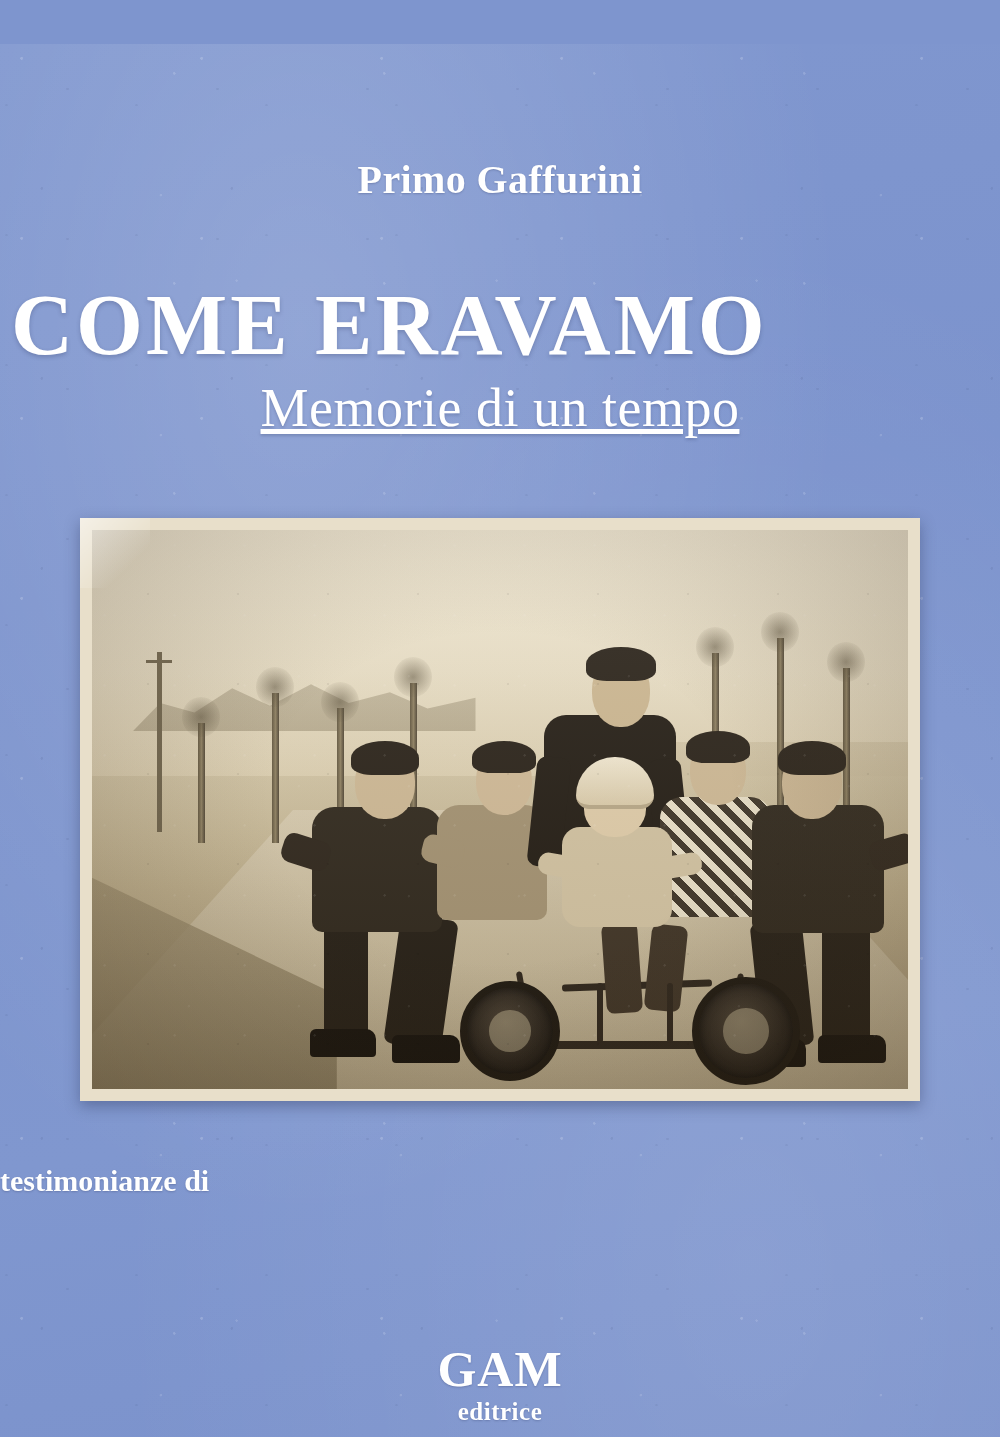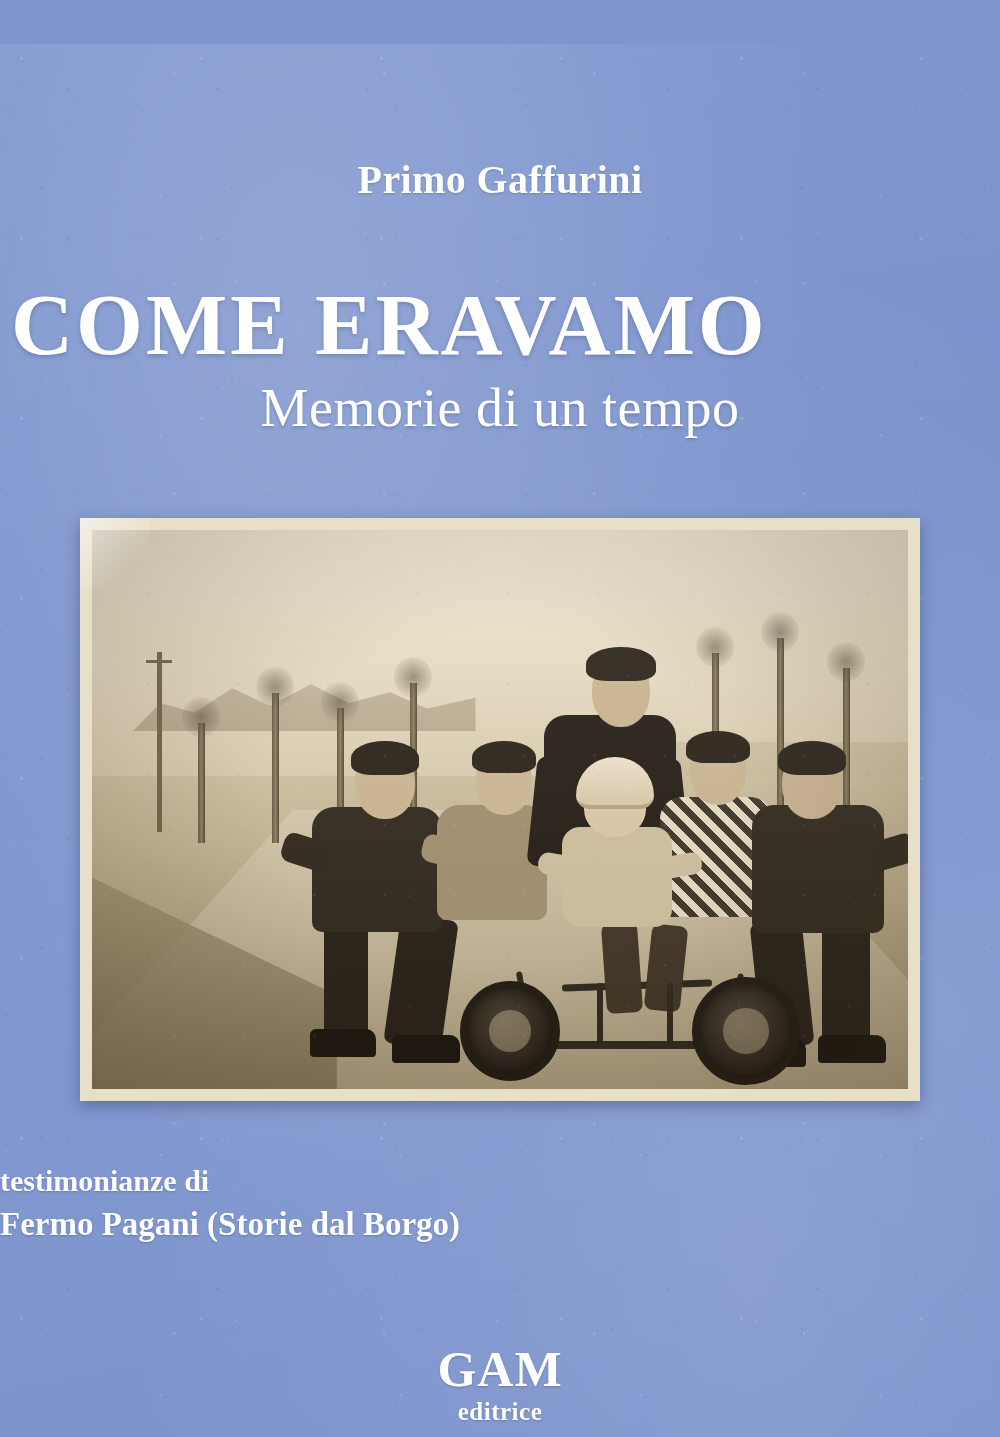--- a/index.html
+++ b/index.html
@@ -75,20 +75,21 @@
     position: absolute;
     top: 333px;
     left: 0;
     width: 100%;
     text-align: center;
     color: #ffffff;
     font-size: 54px;
     letter-spacing: 0.5px;
     line-height: 1.15;
     text-shadow: 0 2px 3px rgba(30,40,80,0.22);
+    text-decoration: underline;
   }
 
   
   .photo-frame {
     position: absolute;
     left: 80px;
     top: 474px;
     width: 840px;
     height: 583px;
     background: #e8dfca;
@@ -494,21 +495,20 @@
       </div>
 
       <div class="photo-grain"></div>
       <div class="photo-vignette"></div>
     </div>
     <div class="corner-bend"></div>
   </div>
 
   <div class="credits">
     <div class="line-1">testimonianze di</div>
-    <div class="line-2">Fermo Pagani (Storie dal Borgo)</div>
   </div>
 
   <div class="publisher">
     <div class="gam">GAM</div>
     <div class="editrice">editrice</div>
   </div>
 
 </div>
 
 </body></html>

